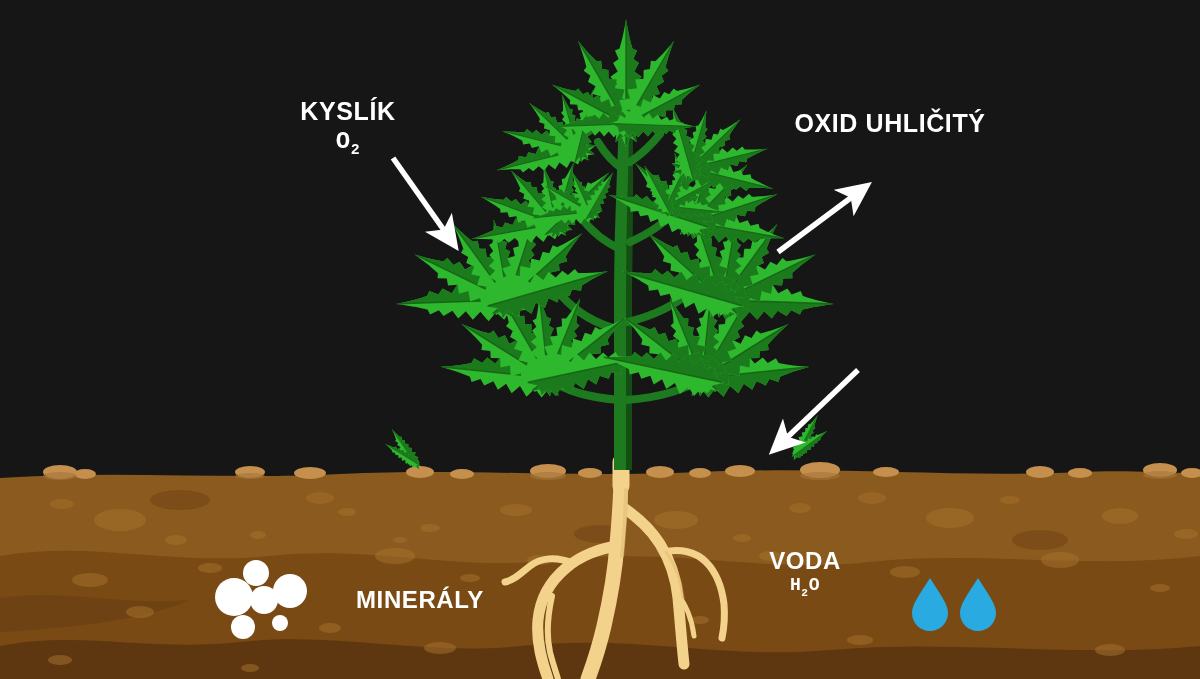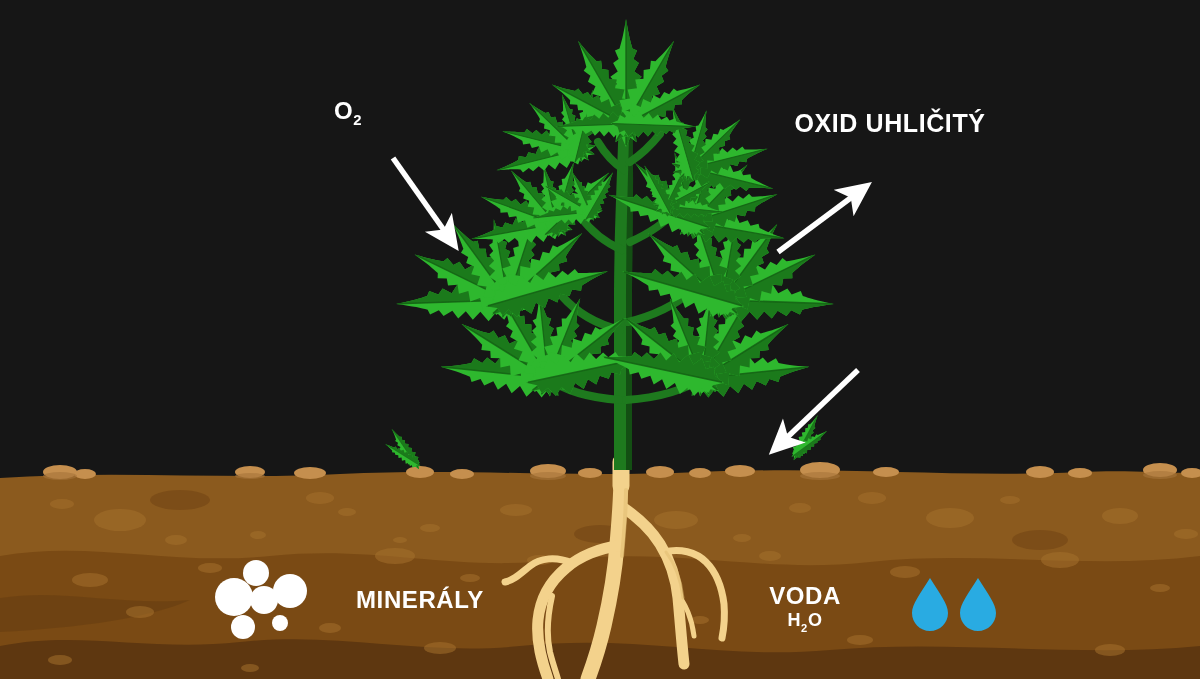--- a/index.html
+++ b/index.html
@@ -23,28 +23,28 @@
     position: absolute;
     color: #ffffff;
     font-weight: bold;
     letter-spacing: 0.6px;
     line-height: 1.22;
     white-space: nowrap;
     text-align: center;
     user-select: none;
   }
   .label .l1 { display: block; font-size: 25px; }
-  .label .l2 { display: block; font-size: 24px; }
+  .label .l2 { display: block; font-size: 24px; font-family: Liberation Mono, monospace; }
   .label sub { font-size: 0.62em; vertical-align: baseline; position: relative; top: 6px; }
 
   #label-oxygen   { left: 238px; top: 96px;  width: 220px; }
   #label-co2      { left: 770px; top: 108px; width: 240px; }
   #label-sugar    { left: 815px; top: 354px; width: 160px; }
   #label-minerals { left: 290px; top: 585px; width: 260px; }
-  #label-water    { left: 710px; top: 581px; width: 190px; }
+  #label-water    { left: 710px; top: 546px; width: 190px; }
 
   #label-minerals .l1 { font-size: 24px; }
   #label-water .l1 { font-size: 24px; }
   #label-water .l2 { font-size: 18px; }
   #label-sugar .l1 { font-size: 24px; }
 </style>
 </head>
 <body>
 
 <div id="scene">
@@ -342,20 +342,21 @@
       <circle cx="243" cy="627" r="12"></circle>
       <circle cx="280" cy="623" r="8"></circle>
     </g>
     <g fill="#29ABE2">
       <path d="M930,578 C940,594 948,604 948,613 C948,623 940,631 930,631 C920,631 912,623 912,613 C912,604 920,594 930,578 Z"></path>
       <path d="M978,578 C988,594 996,604 996,613 C996,623 988,631 978,631 C968,631 960,623 960,613 C960,604 968,594 978,578 Z"></path>
     </g>
   </svg>
 
   <div class="label" id="label-oxygen">
+    <span class="l1">KYSLÍK</span>
     <span class="l2"><span>O</span><sub>2</sub></span>
   </div>
 
   <div class="label" id="label-co2">
     <span class="l1">OXID UHLIČITÝ</span>
   </div>
 
 
   <div class="label" id="label-minerals">
     <span class="l1">MINERÁLY</span>

